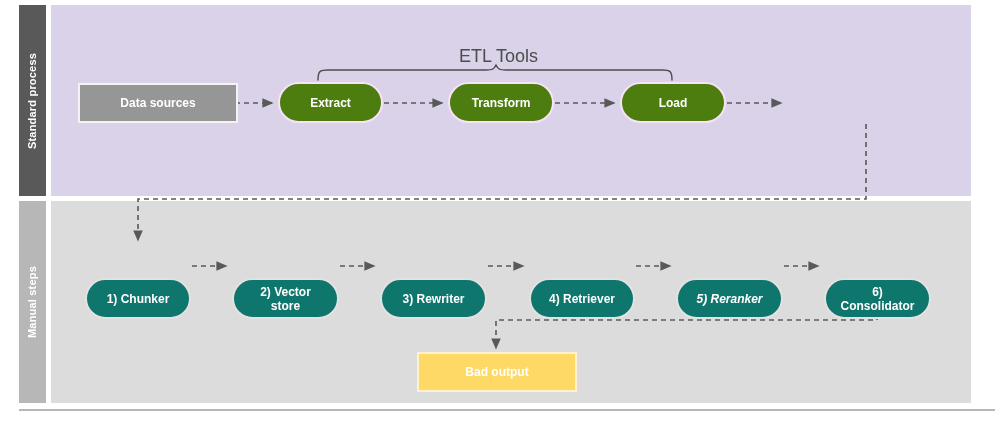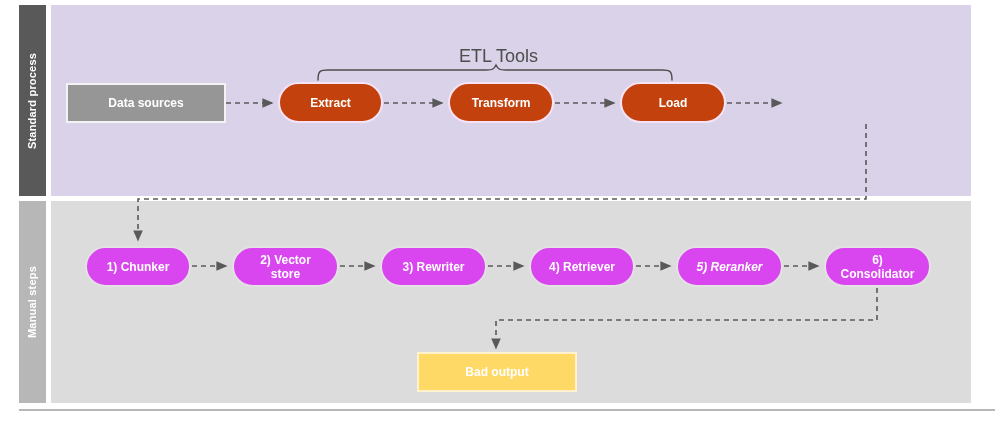--- a/index.html
+++ b/index.html
@@ -61,22 +61,22 @@
     color: #ffffff;
     font-weight: bold;
     font-size: 12px;
     line-height: 14px;
     box-sizing: border-box;
     border: 2px solid #f3f3f3;
   }
   .node.rect { border-radius: 0; }
   .node.pill { border-radius: 22px; }
   .node.gray { background: #969696; }
-  .node.purple { background: #c2410c; border-color: #f6e3f6; }
-  .node.graypill { background: #d946ef; border-color: #e2e2e2; }
+  .node.purple { background: #4d7c0f; border-color: #f6e3f6; }
+  .node.graypill { background: #0f766e; border-color: #e2e2e2; margin-top: 32px; }
   .node.yellow { background: #ffd966; border-color: #fff2cc; }
 
   
   #wires {
     position: absolute;
     left: 0;
     top: 0;
     width: 1003px;
     height: 430px;
     pointer-events: none;
@@ -137,21 +137,21 @@
     <g stroke="#595959" stroke-width="1.6" stroke-dasharray="5,4" fill="none">
       <path d="M877,288 L877,320 L496,320 L496,348" marker-end="url(#arrowhead)"></path>
     </g>
 
     <path d="M318,80 C318,71 320,70 328,70 L486,70 C493,70 494,69 496,65
              C498,69 499,70 506,70 L662,70 C670,70 672,71 672,80" stroke="#4d4d4d" stroke-width="1.4" fill="none" stroke-linecap="round"></path>
   </svg>
 
   <div class="brace-label" style="left:459px; top:46px;">ETL Tools</div>
 
-  <div class="node rect gray" style="left:66px; top:83px; width:160px; height:40px;">
+  <div class="node rect gray" style="left:78px; top:83px; width:160px; height:40px;">
     <span>Data sources</span>
   </div>
 
   <div class="node pill purple" style="left:278px; top:82px; width:105px; height:41px;">
     <span>Extract</span>
   </div>
 
   <div class="node pill purple" style="left:620px; top:82px; width:106px; height:41px;">
     <span>Load</span>
   </div>

